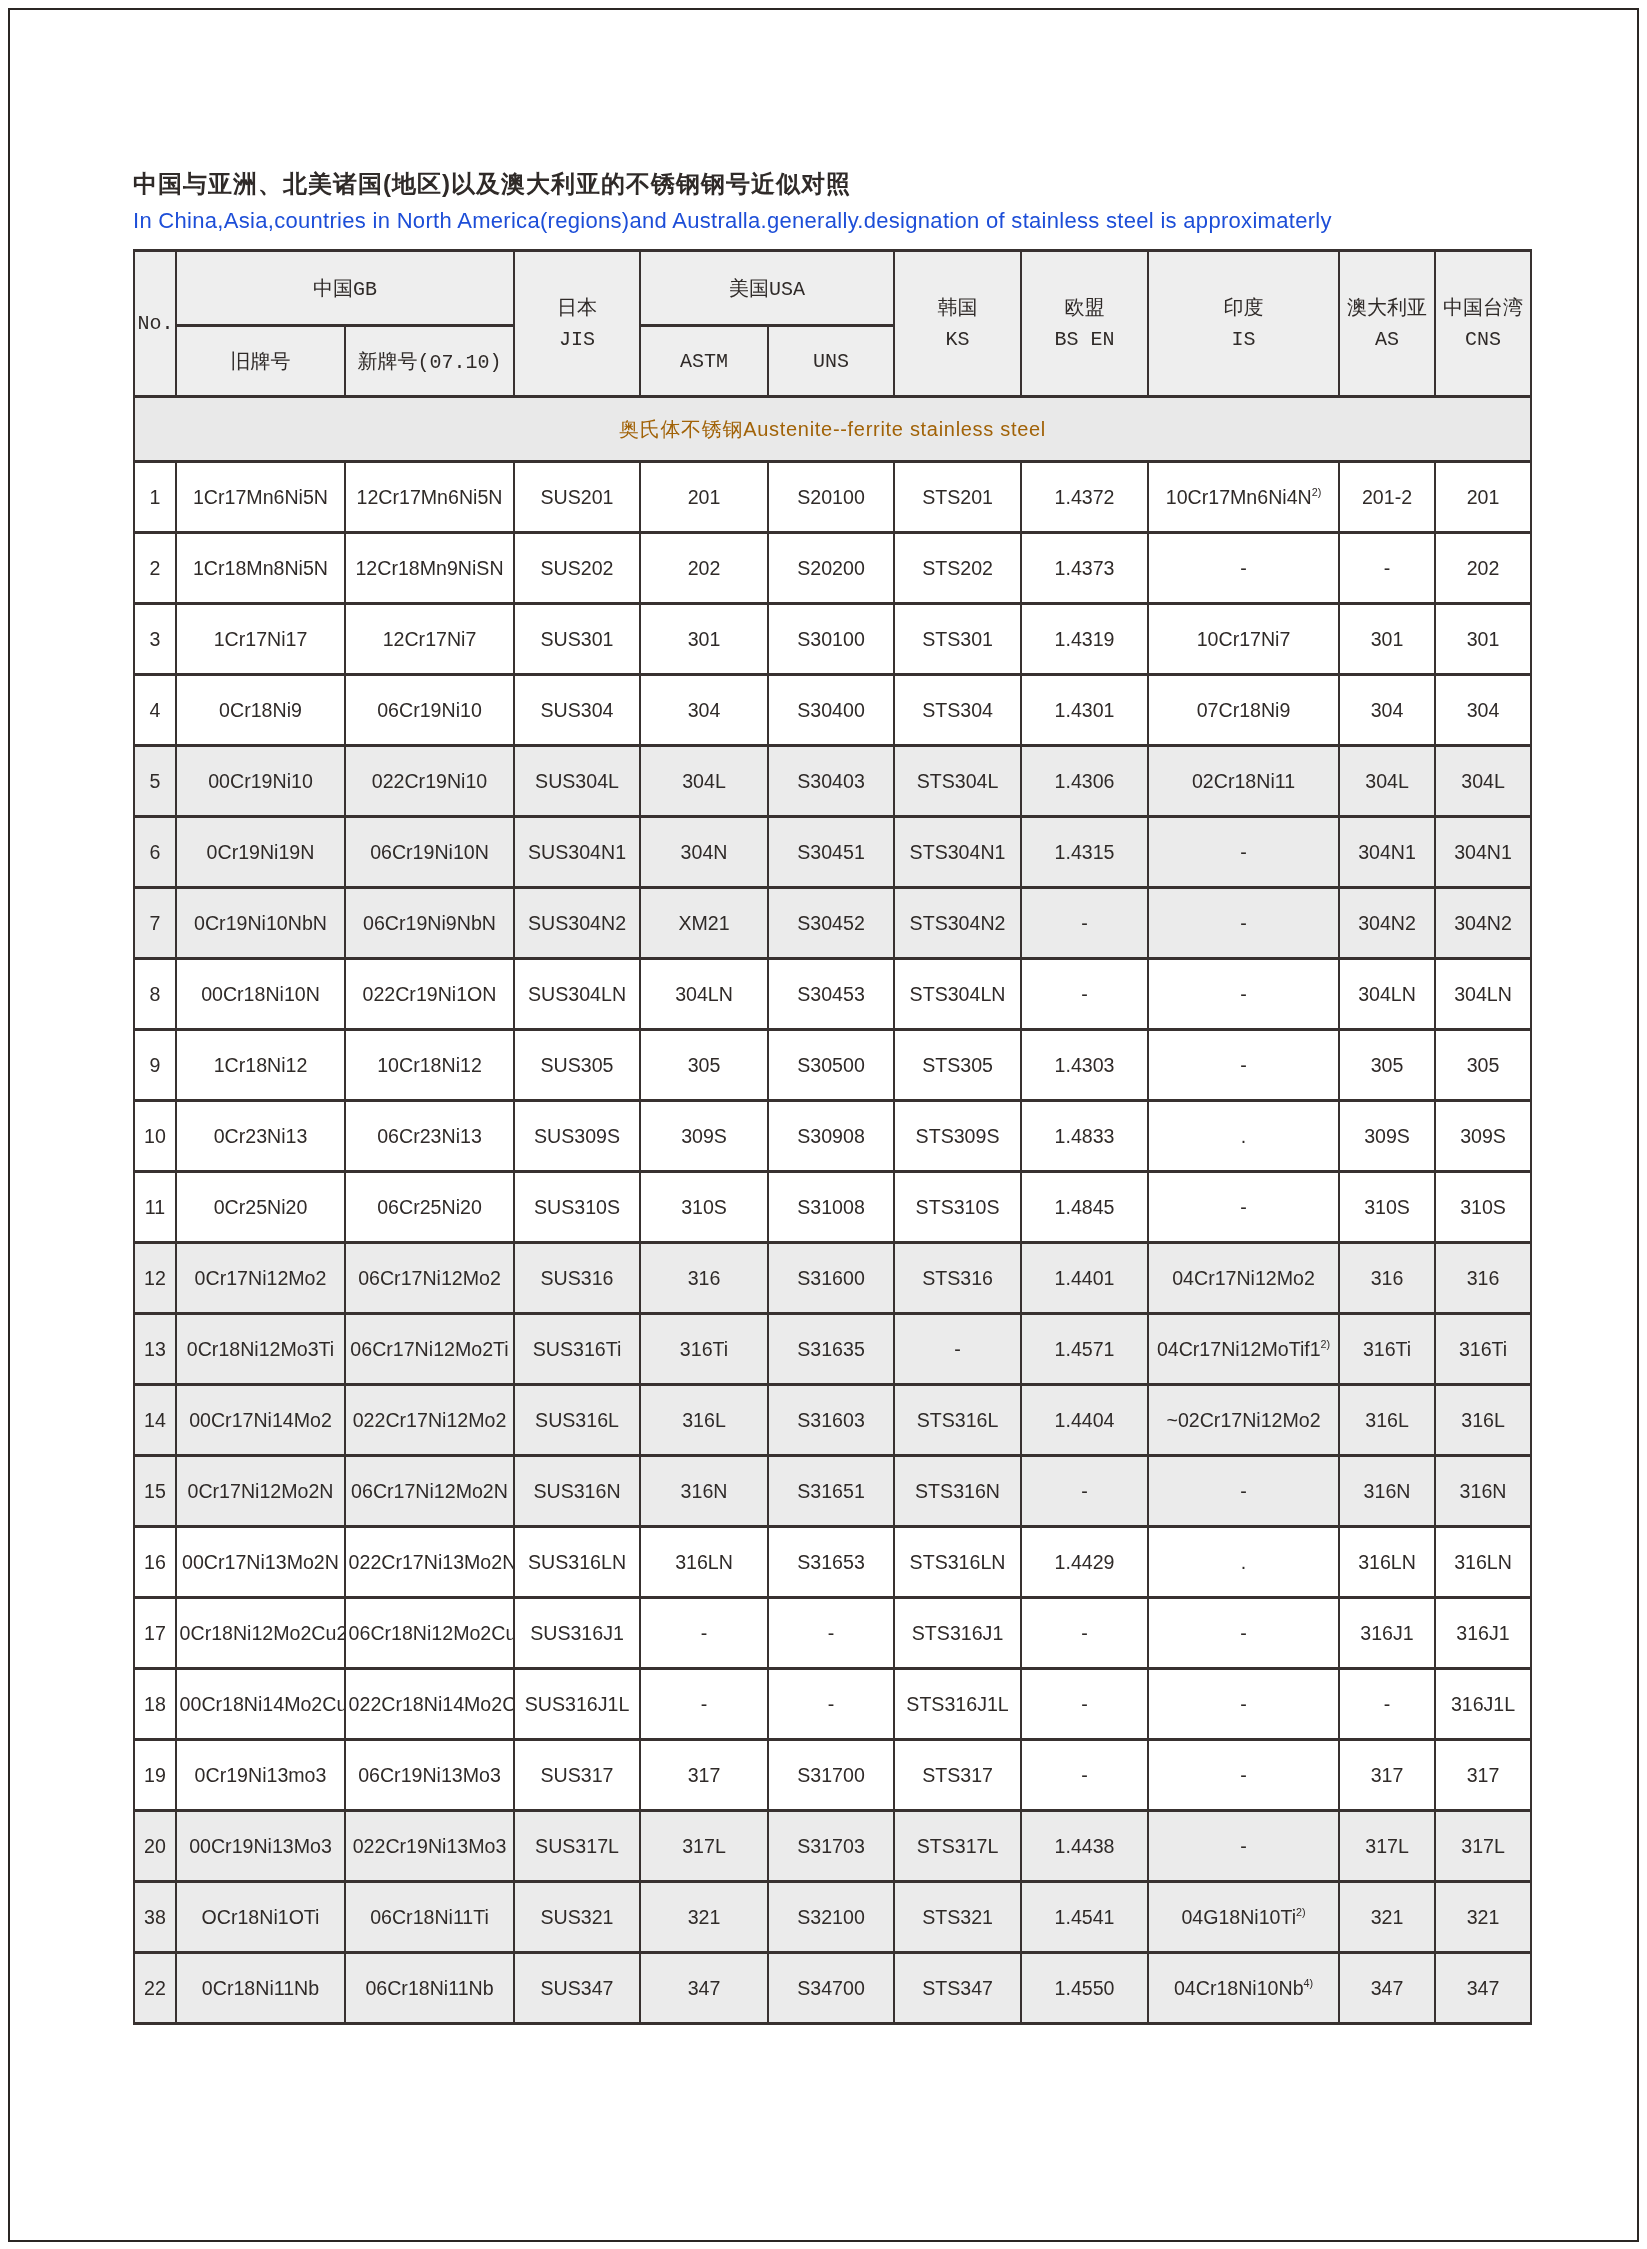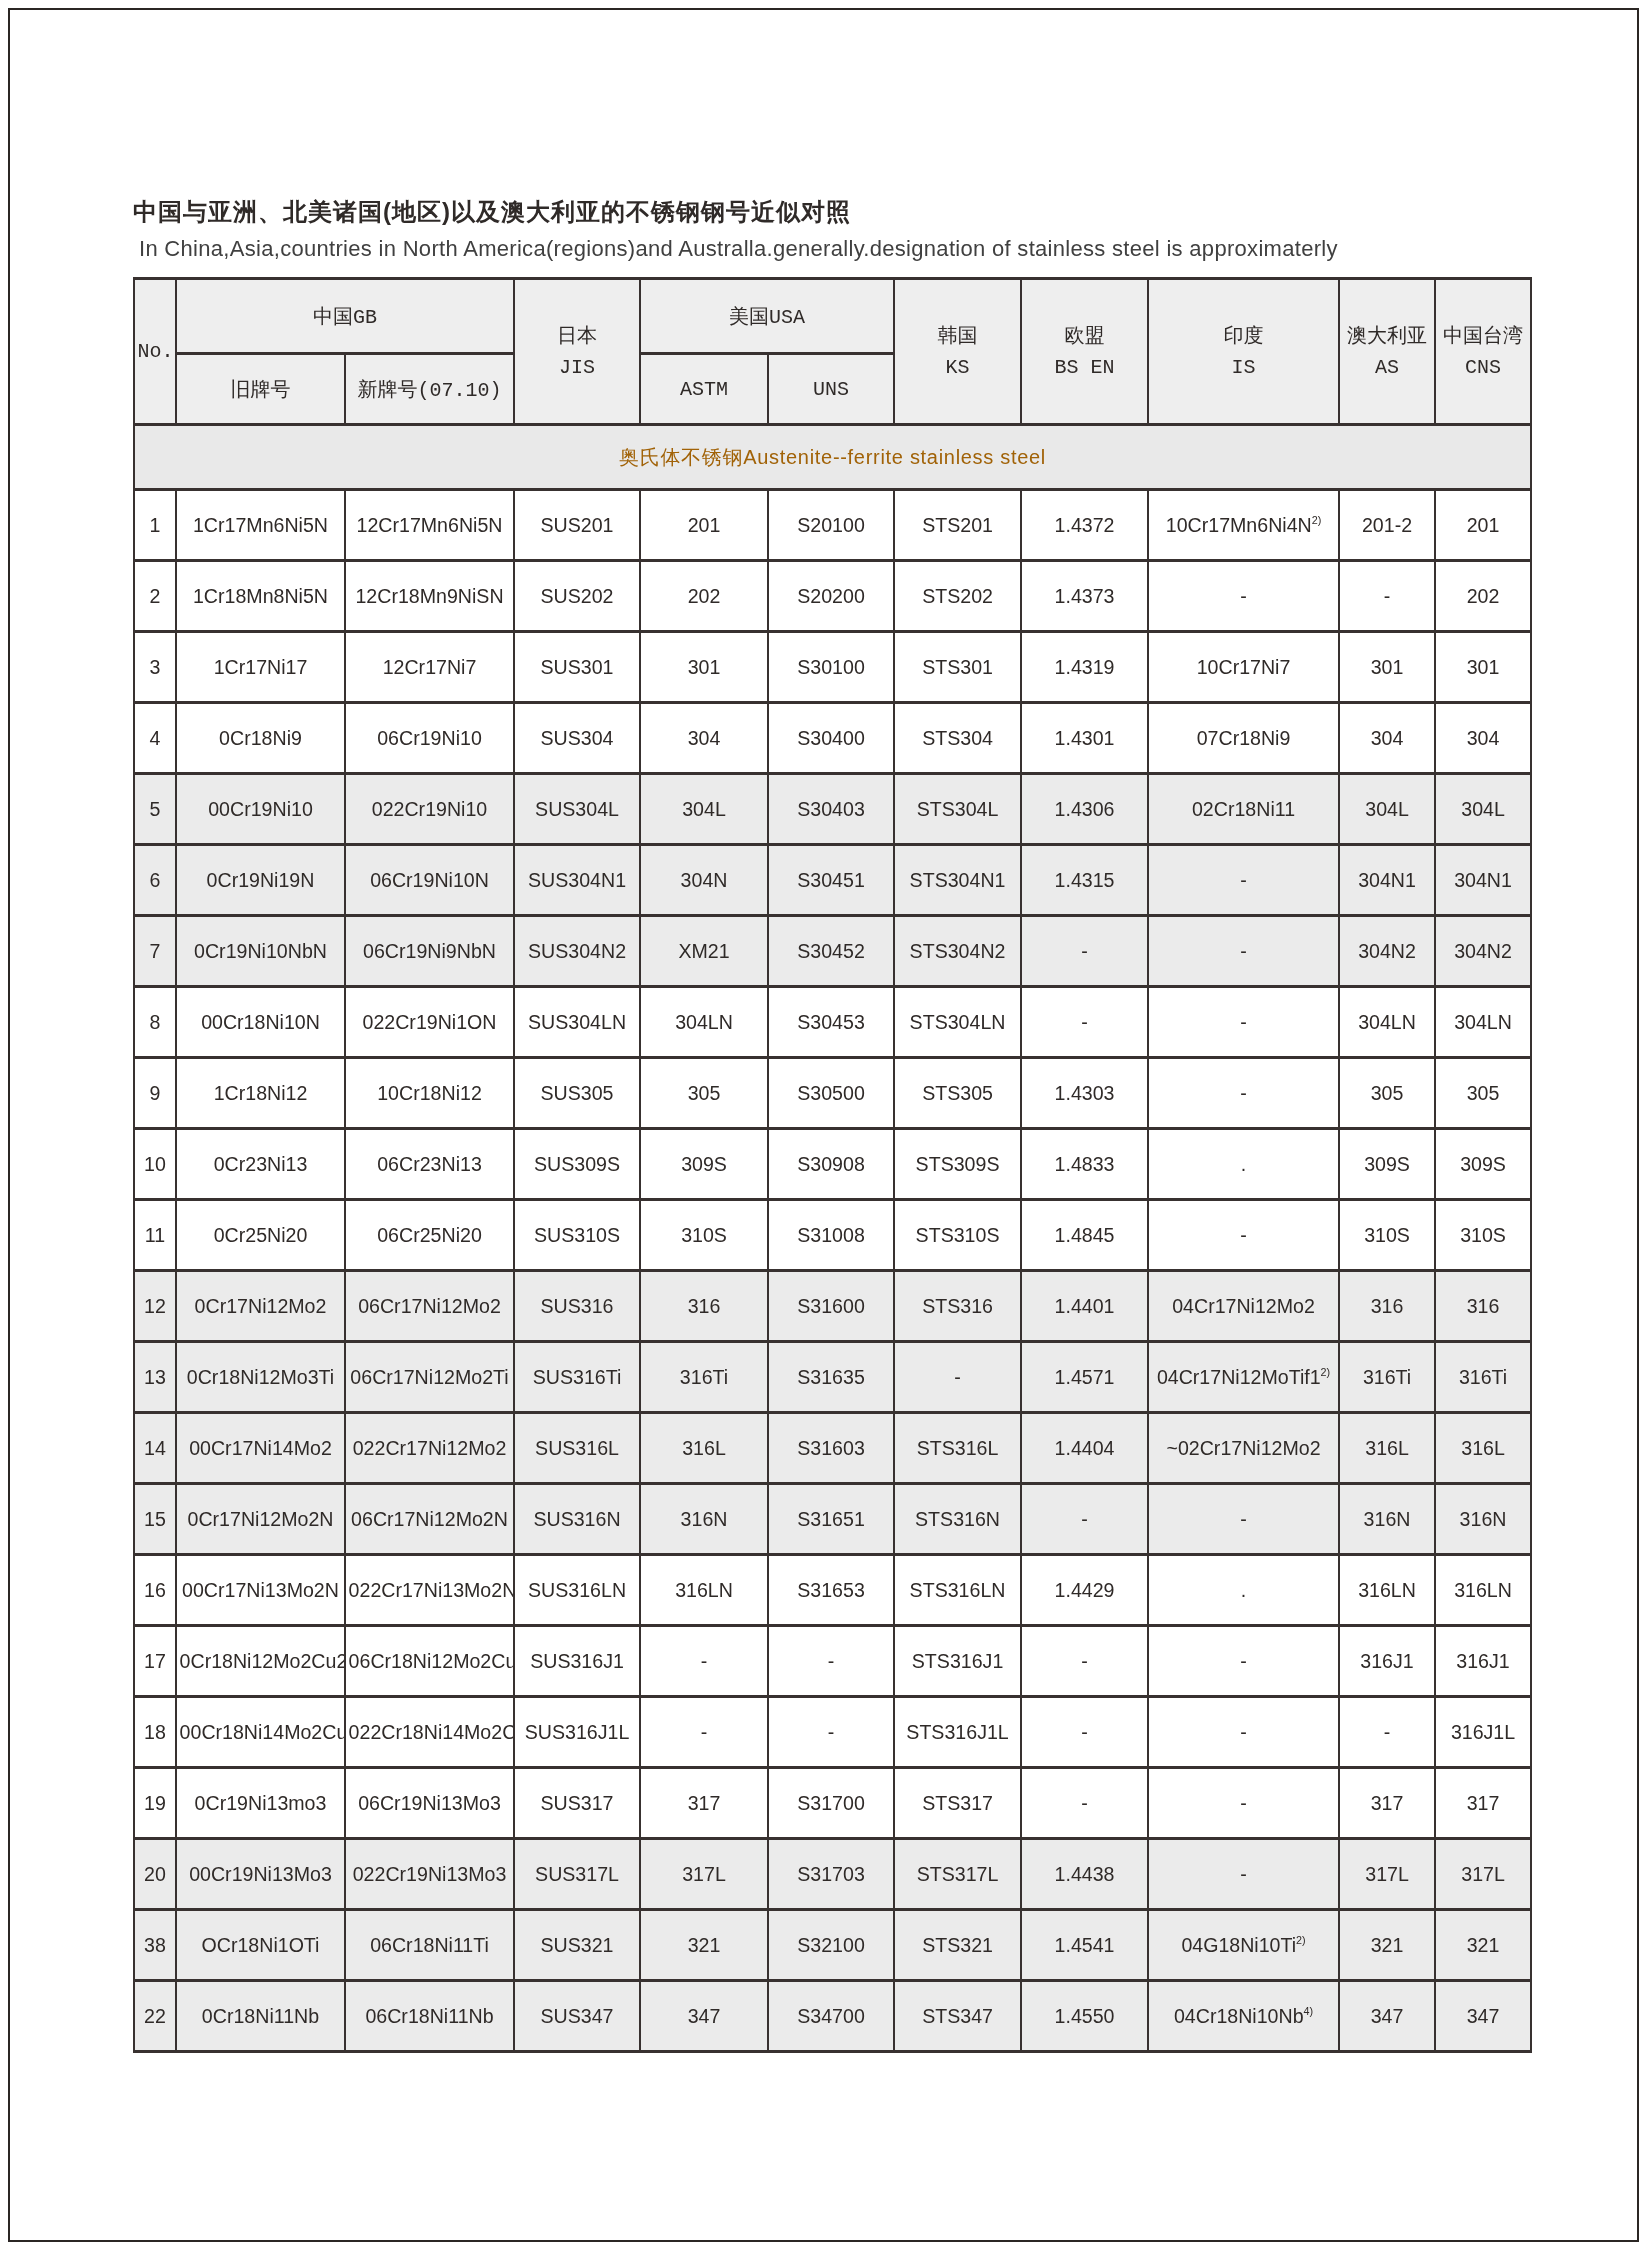--- a/index.html
+++ b/index.html
@@ -4,26 +4,26 @@
 <style>
   html,body{margin:0;padding:0;}
   body{
     width:1647px;height:2250px;background:#ffffff;
     font-family:"Liberation Sans","DejaVu Sans",sans-serif;
     color:#2f2a28;position:relative;overflow:hidden;
   }
   .frame{
     position:absolute;inset:7.9px;border:2.6px solid #2b2624;pointer-events:none;
   }
-  .content{position:absolute;left:133px;top:196px;width:1395px;}
+  .content{position:absolute;left:133px;top:168px;width:1395px;}
   .title{
     font-size:24px;font-weight:bold;margin:0 0 6.5px 0;letter-spacing:1px;color:#2f2a28;
   }
   .subtitle{
-    font-size:22px;line-height:1.28;margin:6px;color:#404040;letter-spacing:0.3px;
+    font-size:22px;line-height:1.28;margin:0;color:#1d4ed8;letter-spacing:0.3px;
   }
   table.steel{
     border-collapse:collapse;table-layout:fixed;width:1395px;margin-top:14.4px;
   }
   table.steel th, table.steel td{
     border:2px solid #383130;
     border-top-width:3.3px;border-bottom-width:3.3px;
     text-align:center;vertical-align:middle;
     font-size:19.6px;font-weight:normal;
     padding:0 2.6px;overflow:hidden;

